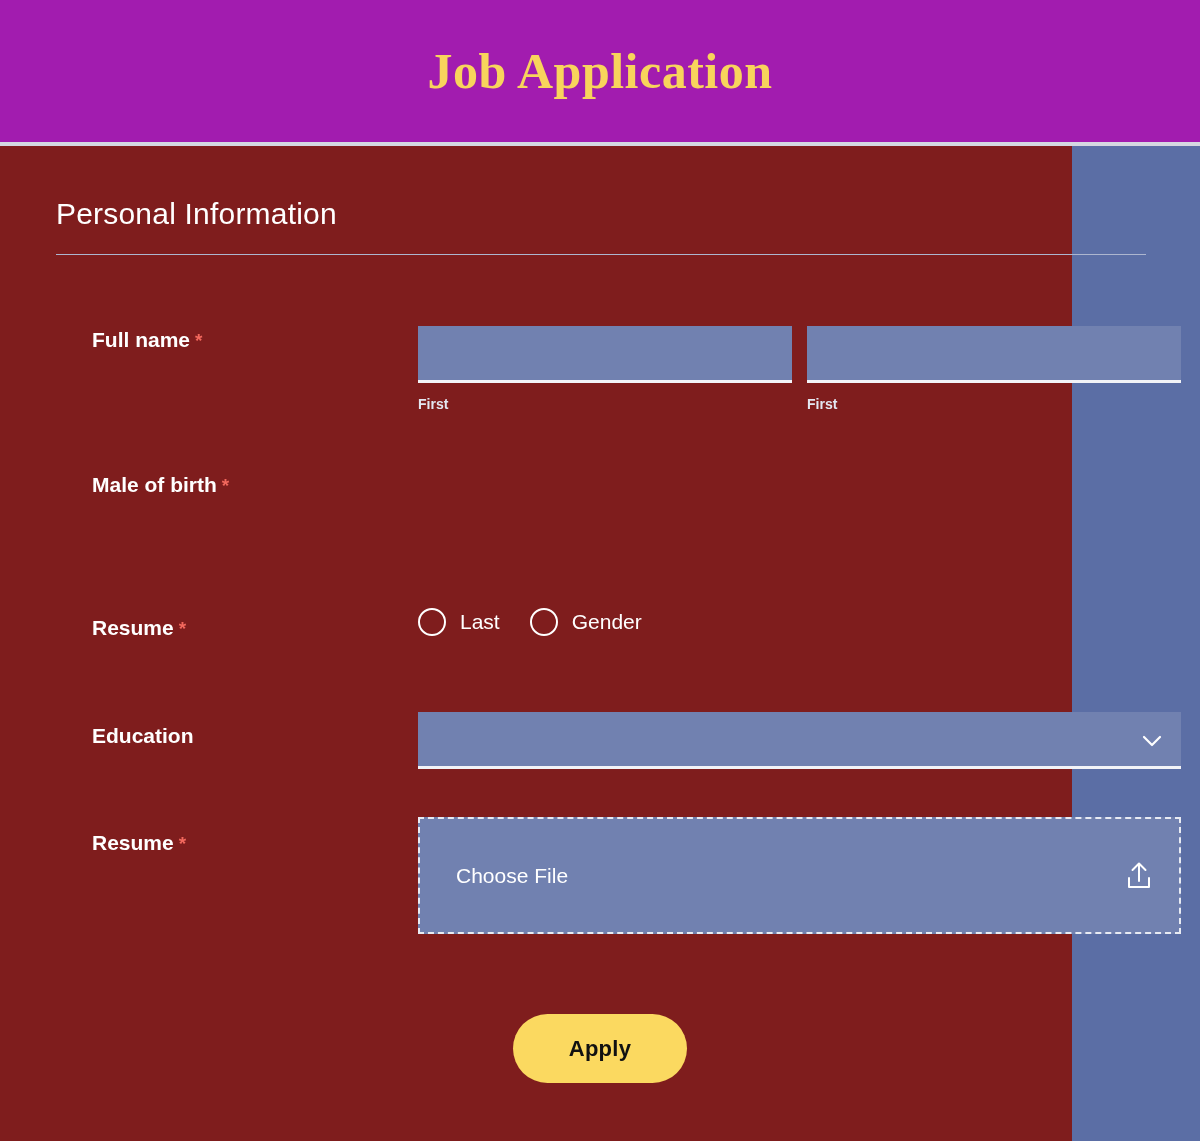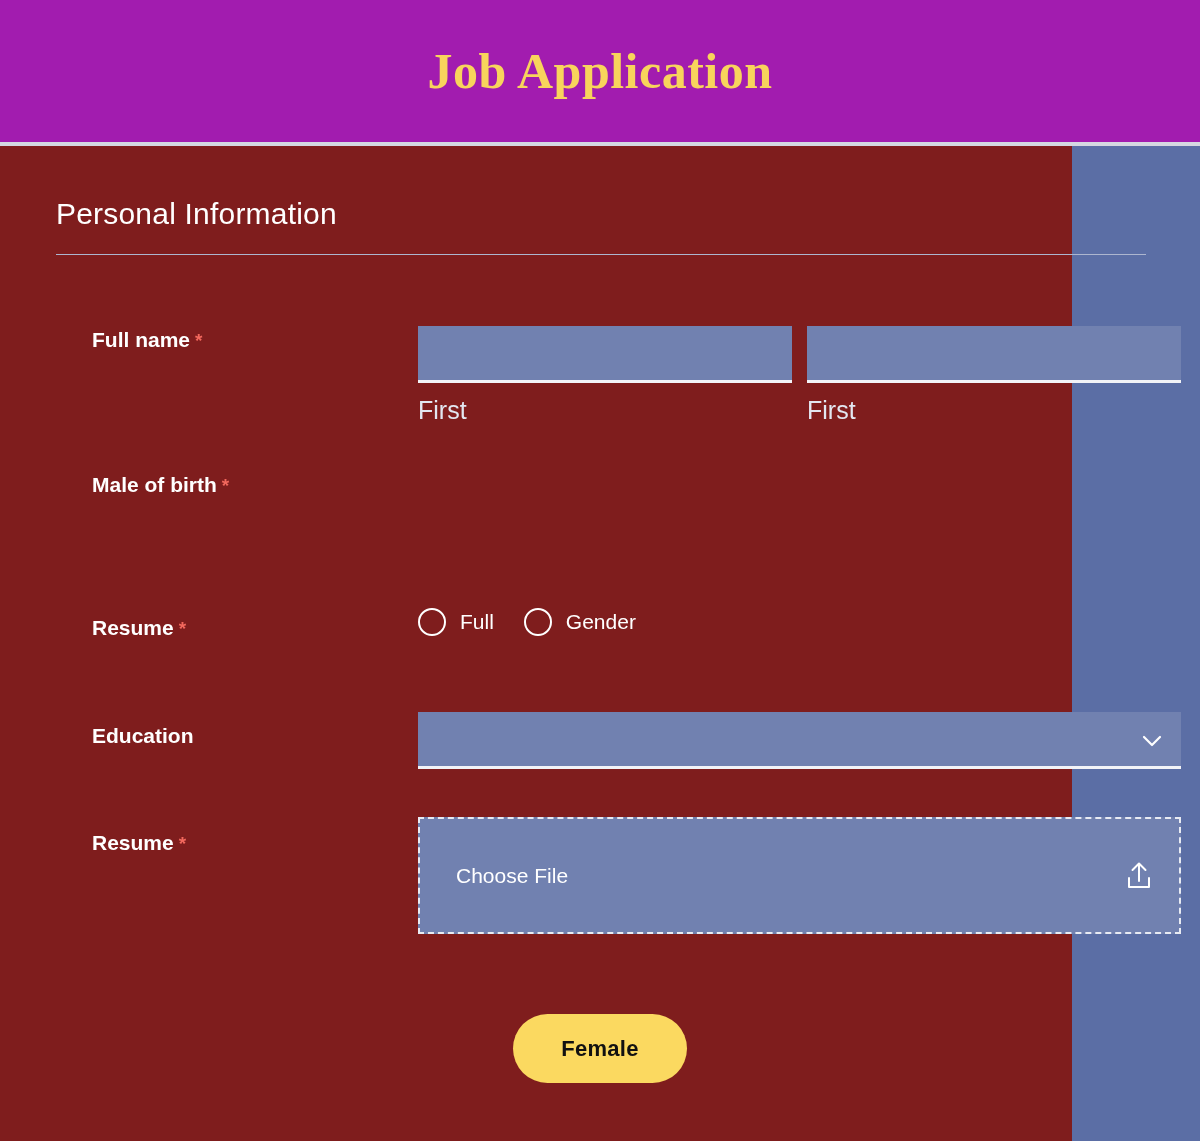--- a/index.html
+++ b/index.html
@@ -113,23 +113,23 @@
     font-family: "Liberation Sans", sans-serif;
     font-size: 19px;
     color: #ffffff;
     padding: 0 12px;
     outline: none;
     display: block;
   }
   .inp::placeholder { color: #c9d0e4; }
   .sublabel {
     margin-top: 13px;
-    font-size: 25px;
+    font-size: 14px;
     color: #e3e7f1;
-    font-weight: 400;
+    font-weight: 700;
   }
 
   
   #row-fullname { top: 182px; height: 120px; }
   #first-wrap { position: absolute; left: 326px; top: -2px; width: 374px; }
   #last-wrap  { position: absolute; left: 715px; top: -2px; width: 374px; }
   #first-wrap .inp, #last-wrap .inp { width: 374px; }
 
   
   #row-dob { top: 327px; height: 120px; }
@@ -281,21 +281,21 @@
       </div>
     </div>
 
     <div class="row" id="row-gender">
       <div class="field-label">
         <span>Resume</span><span class="req">*</span>
       </div>
       <div class="radio-group">
         <div class="radio-opt">
           <span class="radio-circle"></span>
-          <span class="radio-text">Full</span>
+          <span class="radio-text">Last</span>
         </div>
         <div class="radio-opt">
           <span class="radio-circle"></span>
           <span class="radio-text">Gender</span>
         </div>
       </div>
     </div>
 
     <div class="row" id="row-resume">
       <div class="field-label">
@@ -325,17 +325,17 @@
           <span class="chev">
             <svg width="22" height="22" viewBox="0 0 22 22" fill="none" xmlns="http://www.w3.org/2000/svg">
               <path d="M3 7 L11 15 L19 7" stroke="#ffffff" stroke-width="2.2" fill="none" stroke-linecap="round" stroke-linejoin="round"></path>
             </svg>
           </span>
         </div>
       </div>
     </div>
 
     <div class="apply-wrap">
-      <button class="apply-btn">Female</button>
+      <button class="apply-btn">Apply</button>
     </div>
 
   </div>
 </div>
 
 </body></html>

